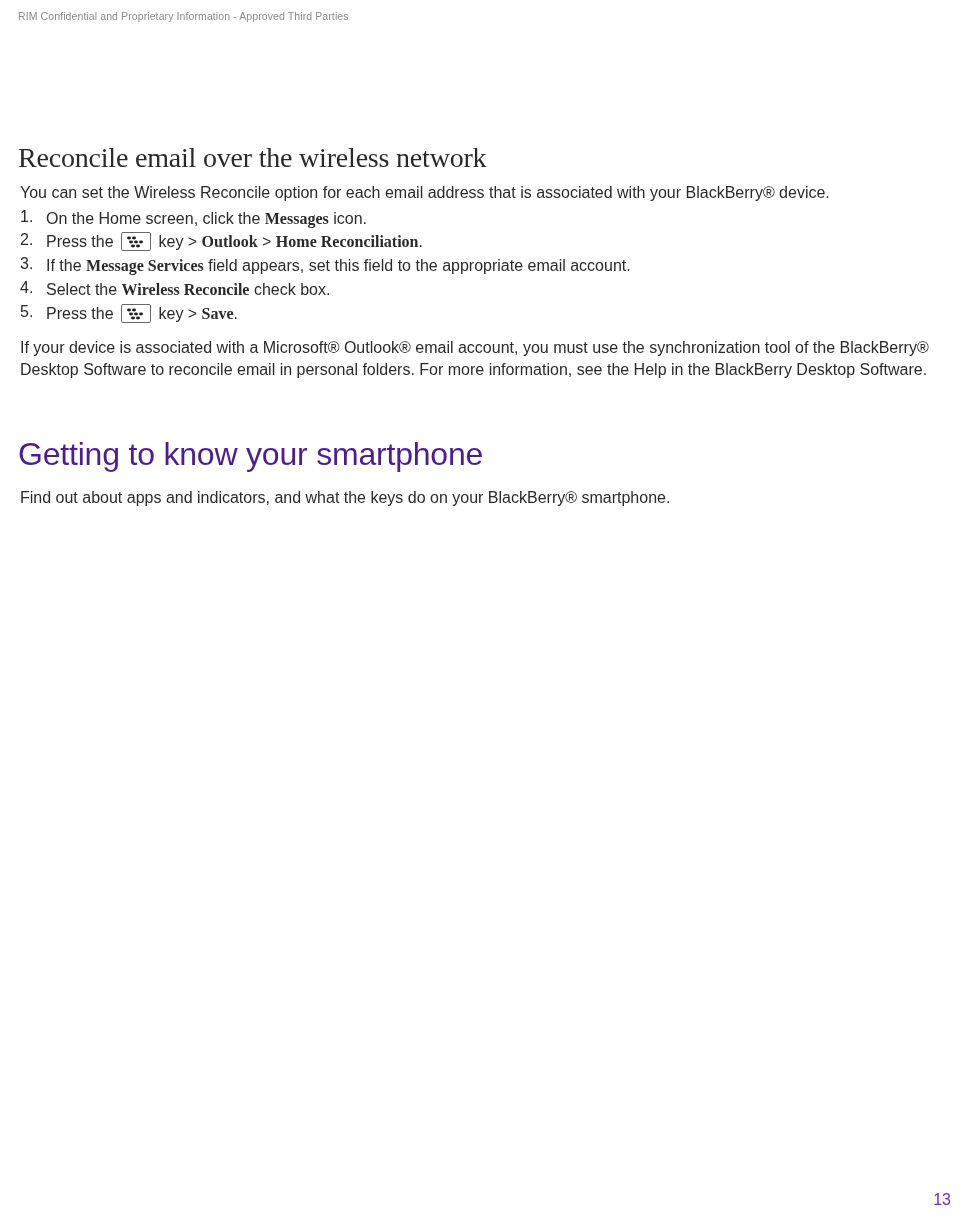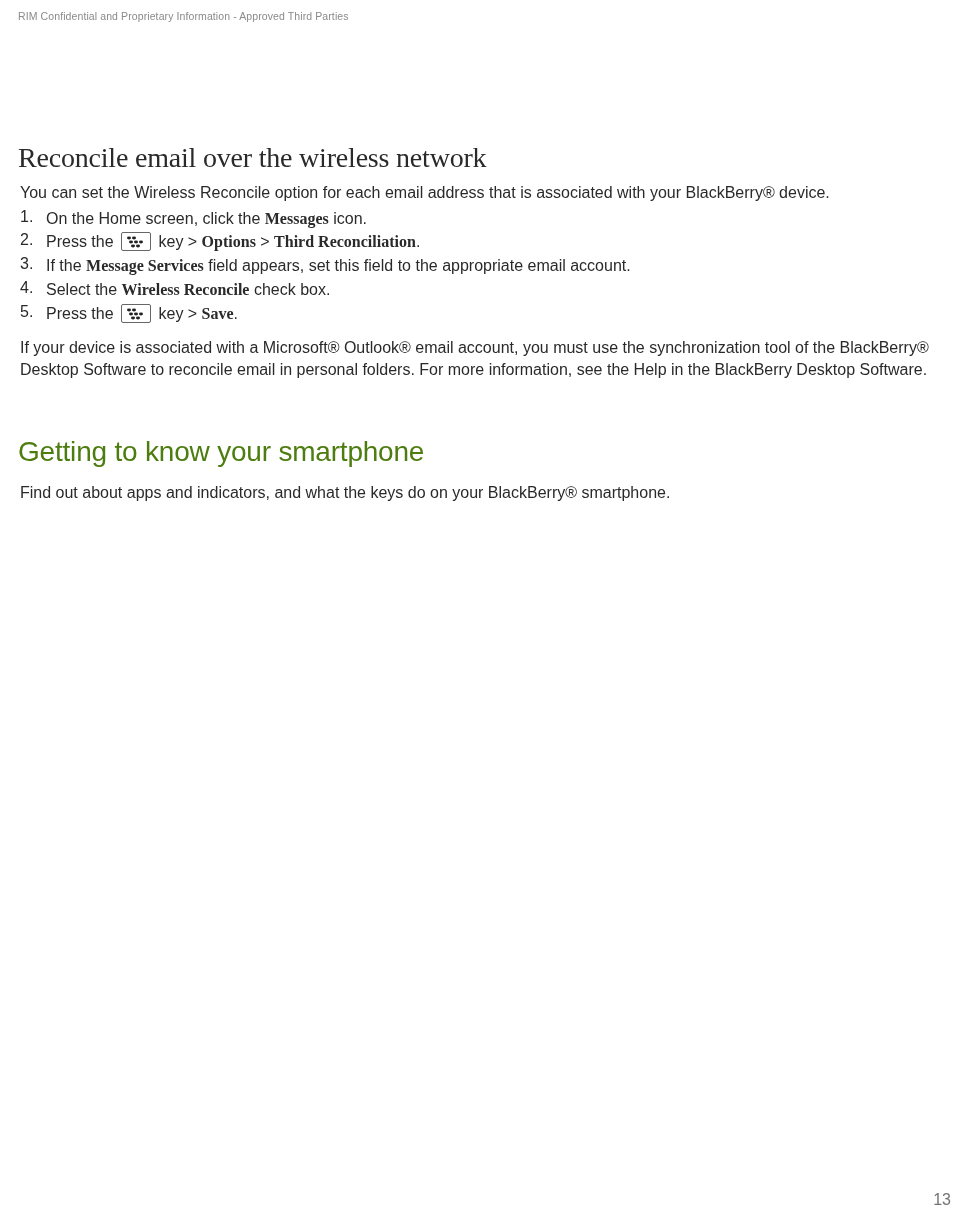--- a/index.html
+++ b/index.html
@@ -26,22 +26,22 @@
     }
     .h1 {
       font-size: 28px;
       font-weight: 400;
       color: #2a2a2a;
       letter-spacing: -0.2px;
       margin-bottom: 8px;
       font-family: Liberation Serif, serif;
     }
     .h1-blue {
-      font-size: 28px;
-      color: #4d7c0f;
+      font-size: 32px;
+      color: #4c1d95;
       font-weight: 400;
       margin-top: 56px;
       margin-bottom: 14px;
       font-family: "Trebuchet MS", "Segoe UI", Arial, sans-serif;
       letter-spacing: -0.2px;
     }
     .intro, .para, .step-text {
       font-size: 16px;
       line-height: 1.35;
       color: #2a2a2a;
@@ -80,21 +80,21 @@
     .bb-key svg { position: absolute; top: 2px; left: 4px; }
     .para {
       margin-top: 12px;
       padding-left: 2px;
     }
     .page-num {
       position: absolute;
       bottom: 18px;
       right: 22px;
       font-size: 16px;
-      color: #737373;
+      color: #6d28d9;
     }
   </style>
 </head>
 <body>
 
 <div class="page">
 
   <div class="header-text">RIM Confidential and Proprietary Information - Approved Third Parties</div>
 
   <div class="section">
@@ -116,21 +116,21 @@
           <span>Press the </span><span class="bb-key"><svg width="22" height="14" viewBox="0 0 22 14">
                 <g fill="#222">
                   <ellipse cx="3" cy="3" rx="2" ry="1.4"></ellipse>
                   <ellipse cx="8" cy="3" rx="2" ry="1.4"></ellipse>
                   <ellipse cx="5" cy="7" rx="2" ry="1.4"></ellipse>
                   <ellipse cx="10" cy="7" rx="2" ry="1.4"></ellipse>
                   <ellipse cx="15" cy="7" rx="2" ry="1.4"></ellipse>
                   <ellipse cx="7" cy="11" rx="2" ry="1.4"></ellipse>
                   <ellipse cx="12" cy="11" rx="2" ry="1.4"></ellipse>
                 </g>
-              </svg></span><span> key &gt; </span><b>Options</b><span> &gt; </span><b>Third Reconciliation</b><span>.</span>
+              </svg></span><span> key &gt; </span><b>Outlook</b><span> &gt; </span><b>Home Reconciliation</b><span>.</span>
         </div>
       </div>
 
       <div class="step">
         <div class="step-num">3.</div>
         <div class="step-text">
           <span>If the </span><b>Message Services</b><span> field appears, set this field to the appropriate email account.</span>
         </div>
       </div>
 

